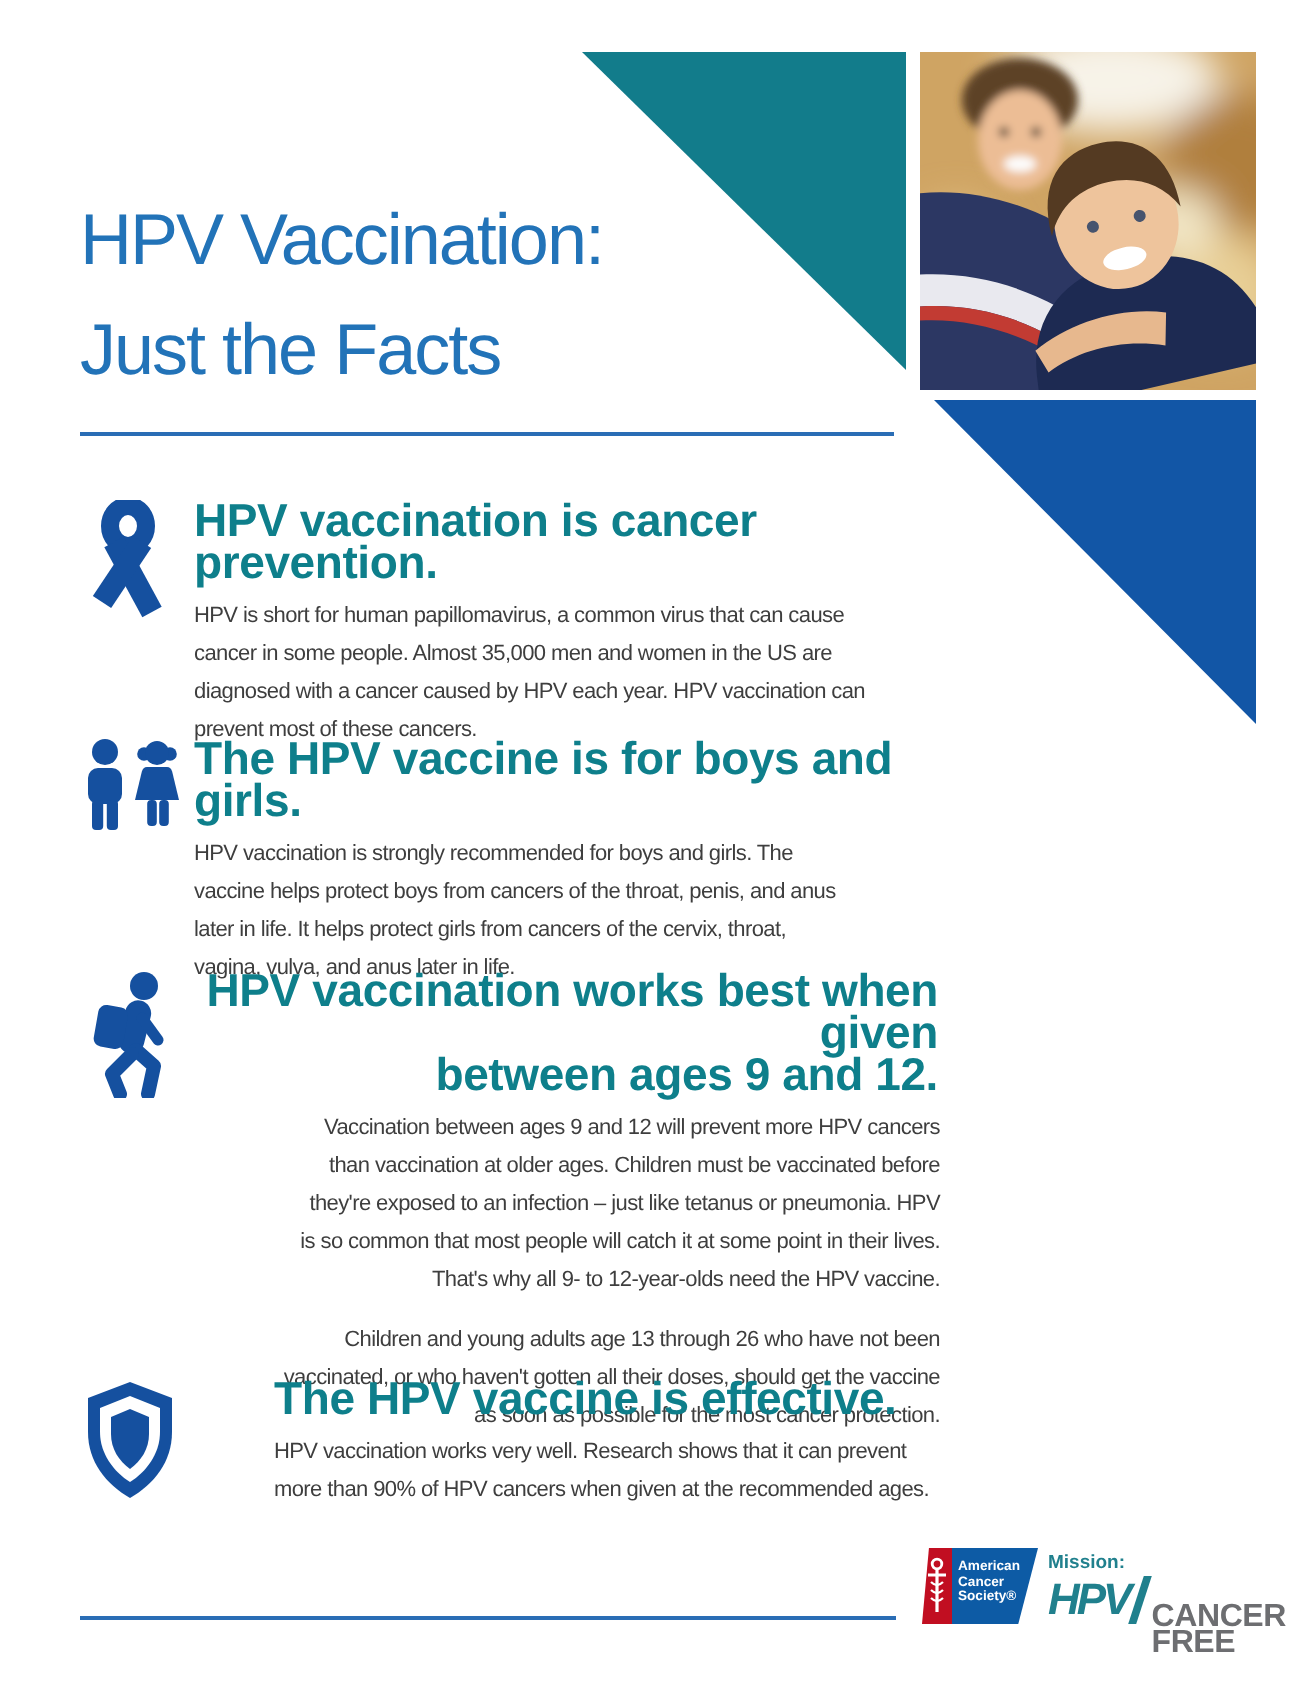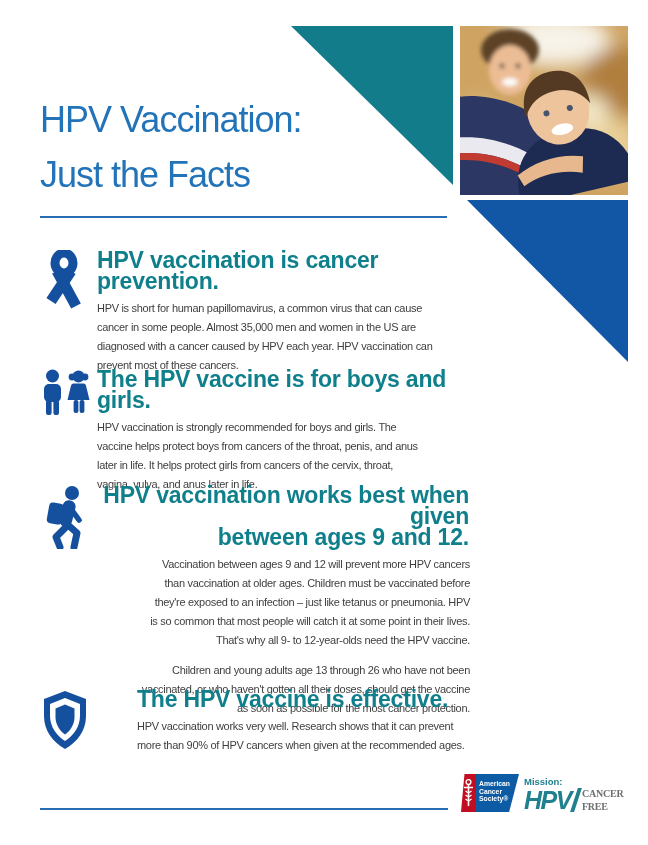--- a/index.html
+++ b/index.html
@@ -59,26 +59,26 @@
   .acs-red{width:15px;flex:0 0 15px;background:var(--acs-red,#c10e21);
     display:flex;align-items:center;justify-content:center;}
   .acs-blue{flex:1;background:var(--acs-blue,#0d5ba5);padding:6px 0 0 3px;box-sizing:border-box;}
   .acs-text{color:#fff;font-weight:bold;font-size:6.8px;line-height:7.6px;
     letter-spacing:0;white-space:pre-line;}
   .mission-logo{position:absolute;left:524px;top:776px;}
   .mission-prefix{color:var(--mission-teal,#20808d);font-weight:bold;font-size:9.5px;line-height:11px;}
   .mission-row{display:flex;align-items:flex-start;margin-top:0px;}
   .mission-hpv{
     color:var(--mission-teal,#20808d);font-weight:bold;font-style:italic;
-    font-size:25px;line-height:26px;letter-spacing:-1.5px;text-align:right;
+    font-size:22px;line-height:26px;letter-spacing:-1.5px;text-align:right;
   }
   .logo-slash{width:4px;height:24px;background:var(--mission-teal,#20808d);
     transform:skewX(-18deg);margin:1px 4px 0 3px;}
   .mission-stack{color:var(--mission-gray,#6d6e71);font-weight:bold;
-    font-size:10px;line-height:12.5px;letter-spacing:-0.2px;margin-top:1px;font-family:Liberation Serif, serif;}
+    font-size:16px;line-height:12.5px;letter-spacing:-0.2px;margin-top:16px;}
 </style>
 </head>
 <body>
 
 <div class="page">
 
   <div class="teal-triangle"></div>
   <div class="blue-triangle"></div>
 
   <div class="photo">

